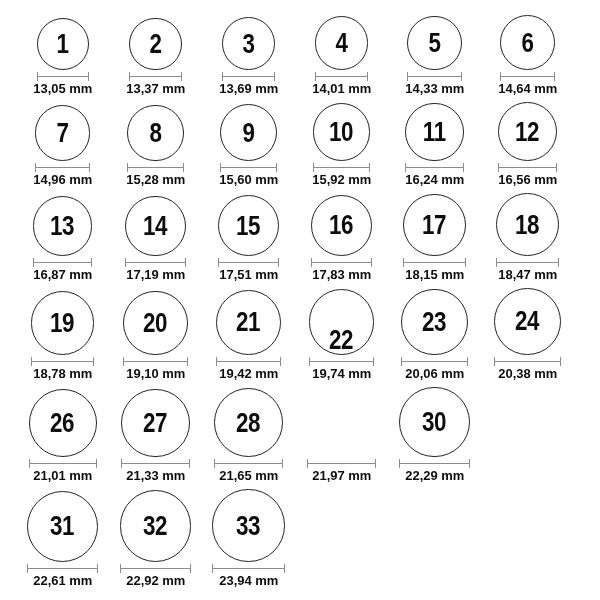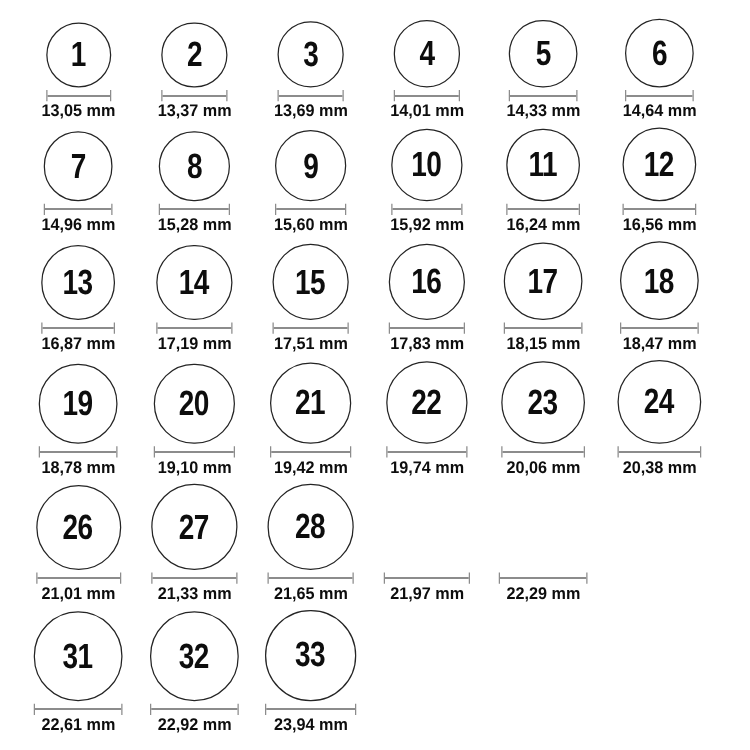--- a/index.html
+++ b/index.html
@@ -225,21 +225,21 @@
         <span class="mm-label" style="color: rgb(13, 13, 13);">19,10 mm</span>
       </div>
       <div class="size-cell">
         <div class="size-circle" style="width: 64.8px; height: 64.8px; border-color: rgb(36, 36, 36);">
           <span class="size-number" style="color: rgb(13, 13, 13);">21</span>
         </div>
         <div class="measure-line" style="width: 64.8px;"></div>
         <span class="mm-label" style="color: rgb(13, 13, 13);">19,42 mm</span>
       </div>
       <div class="size-cell">
-        <div class="size-circle" style="width: 65.44px; height: 65.44px; border-color: rgb(36, 36, 36);">
+        <div class="size-circle" style="width: 65.44px; height: 65.44px; border-color: rgb(36, 36, 36); align-items: flex-end;">
           <span class="size-number" style="color: rgb(13, 13, 13);">22</span>
         </div>
         <div class="measure-line" style="width: 65.44px;"></div>
         <span class="mm-label" style="color: rgb(13, 13, 13);">19,74 mm</span>
       </div>
       <div class="size-cell">
         <div class="size-circle" style="width: 66.08px; height: 66.08px; border-color: rgb(36, 36, 36);">
           <span class="size-number" style="color: rgb(13, 13, 13);">23</span>
         </div>
         <div class="measure-line" style="width: 66.08px;"></div>
@@ -273,20 +273,23 @@
           <span class="size-number" style="color: rgb(13, 13, 13);">28</span>
         </div>
         <div class="measure-line" style="width: 69.28px;"></div>
         <span class="mm-label" style="color: rgb(13, 13, 13);">21,65 mm</span>
       </div>
       <div class="size-cell">
         <div class="measure-line" style="width: 69.92px;"></div>
         <span class="mm-label" style="color: rgb(13, 13, 13);">21,97 mm</span>
       </div>
       <div class="size-cell">
+        <div class="size-circle" style="width: 70.56px; height: 70.56px; border-color: rgb(36, 36, 36);">
+          <span class="size-number" style="color: rgb(13, 13, 13);">30</span>
+        </div>
         <div class="measure-line" style="width: 70.56px;"></div>
         <span class="mm-label" style="color: rgb(13, 13, 13);">22,29 mm</span>
       </div>
     </div>
     <div class="size-row">
       <div class="size-cell">
         <div class="size-circle" style="width: 71.2px; height: 71.2px; border-color: rgb(36, 36, 36);">
           <span class="size-number" style="color: rgb(13, 13, 13);">31</span>
         </div>
         <div class="measure-line" style="width: 71.2px;"></div>

